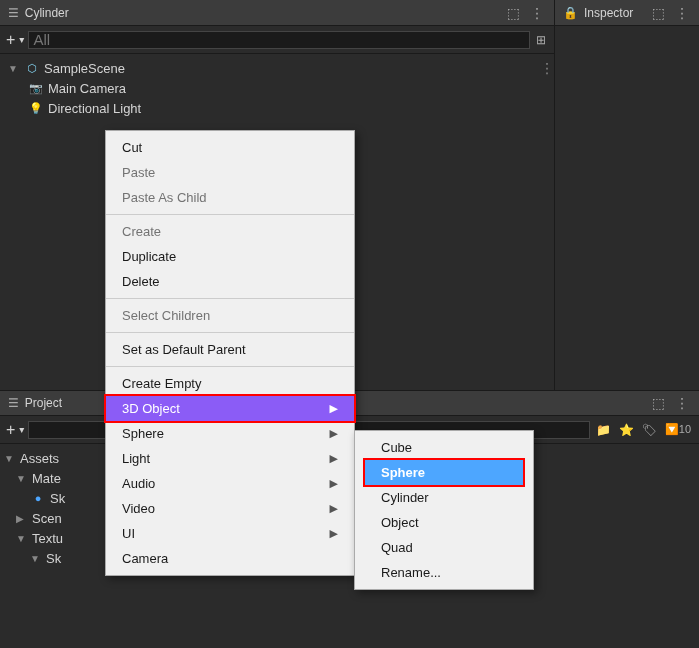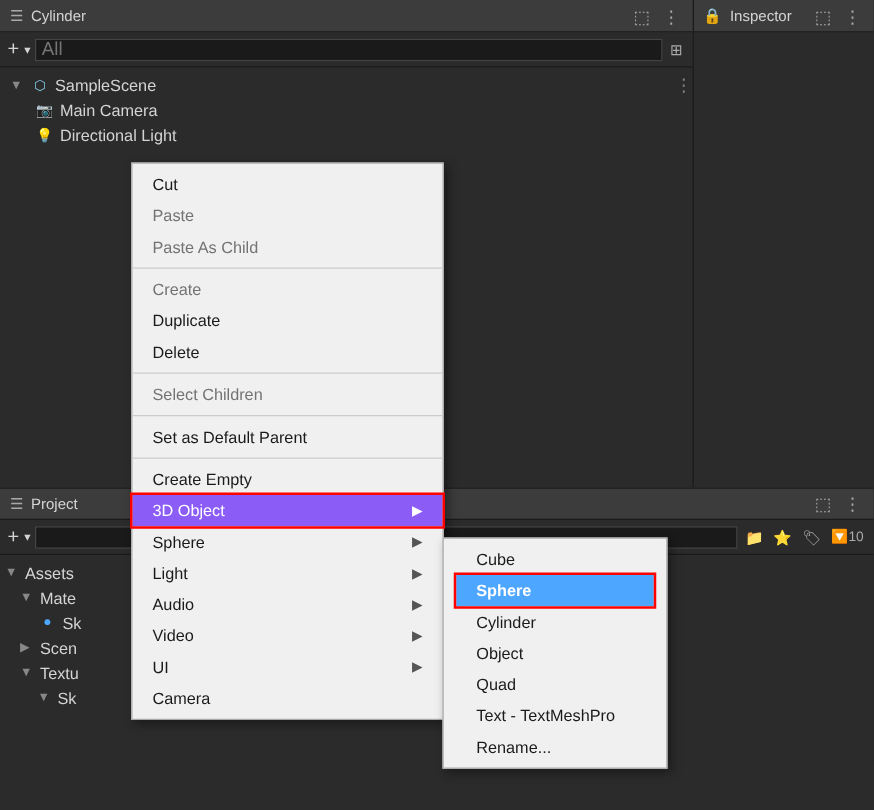--- a/index.html
+++ b/index.html
@@ -445,18 +445,15 @@
   <div class="submenu-item">
     <span>Cylinder</span>
   </div>
   <div class="submenu-item">
     <span>Object</span>
   </div>
   <div class="submenu-item">
     <span>Quad</span>
   </div>
   <div class="submenu-item">
-    <span>Text - TextMeshPro</span>
-  </div>
-  <div class="submenu-item">
     <span>Rename...</span>
   </div>
 </div>
 
 </body></html>

